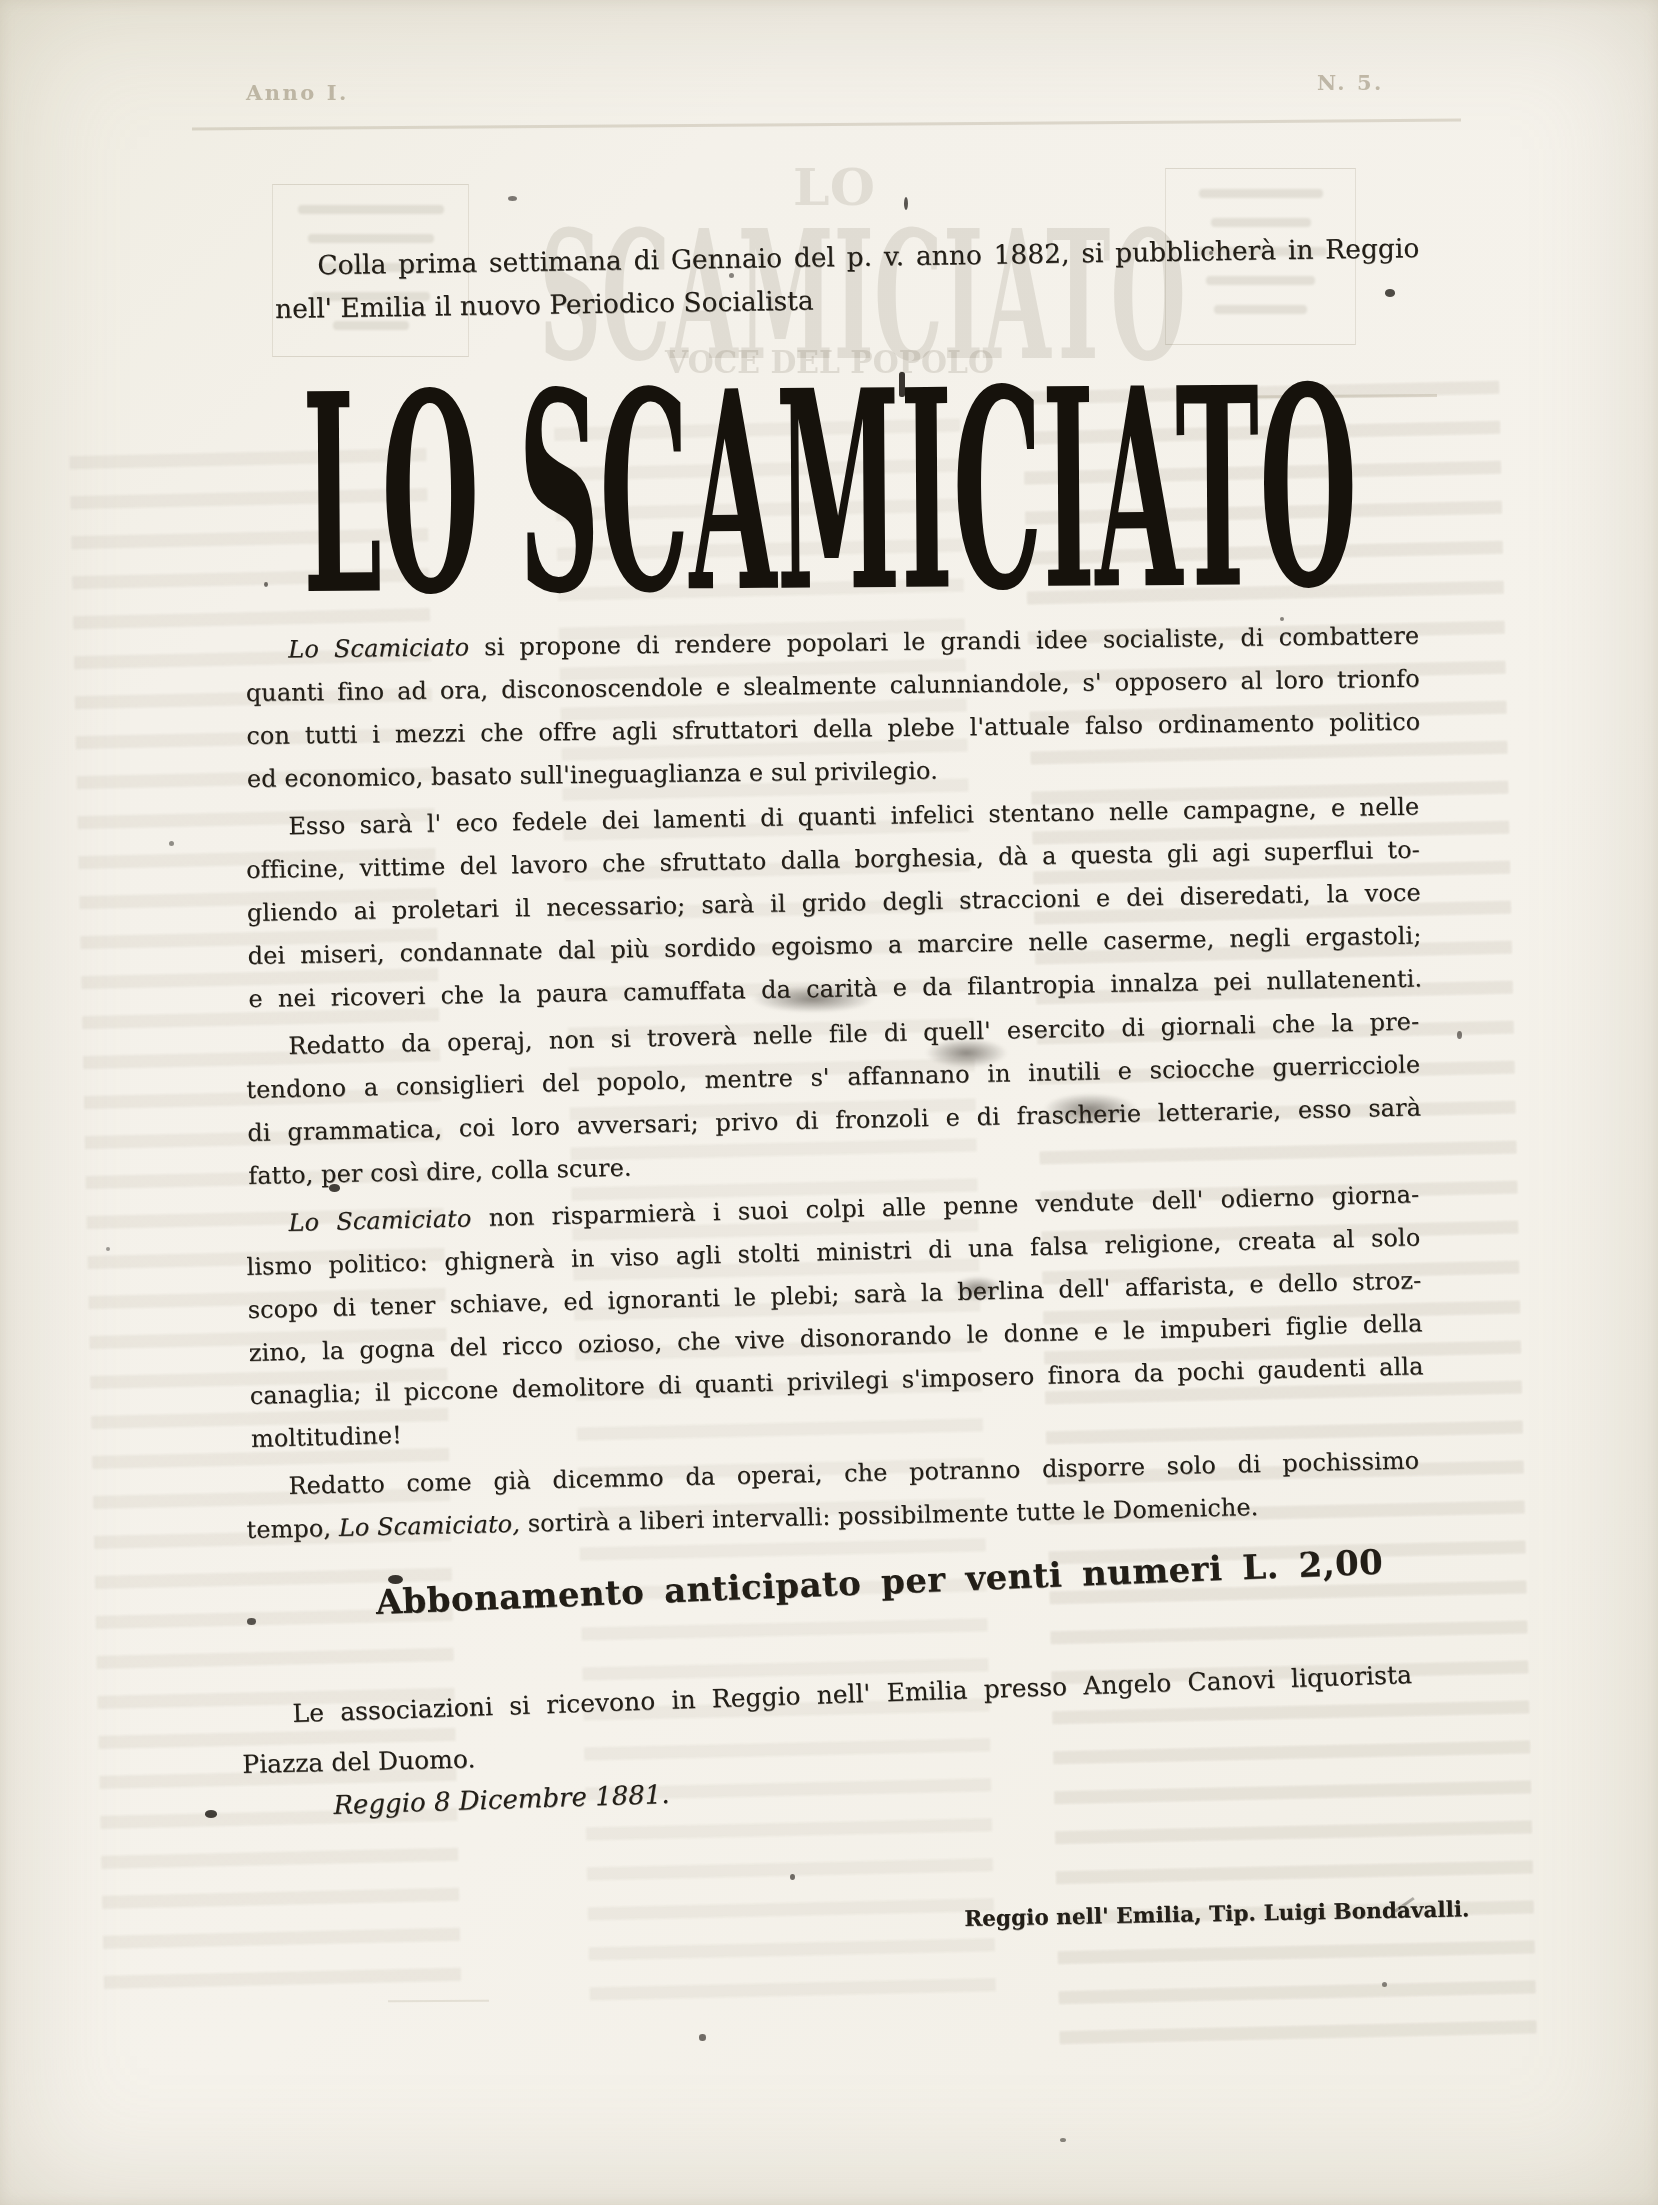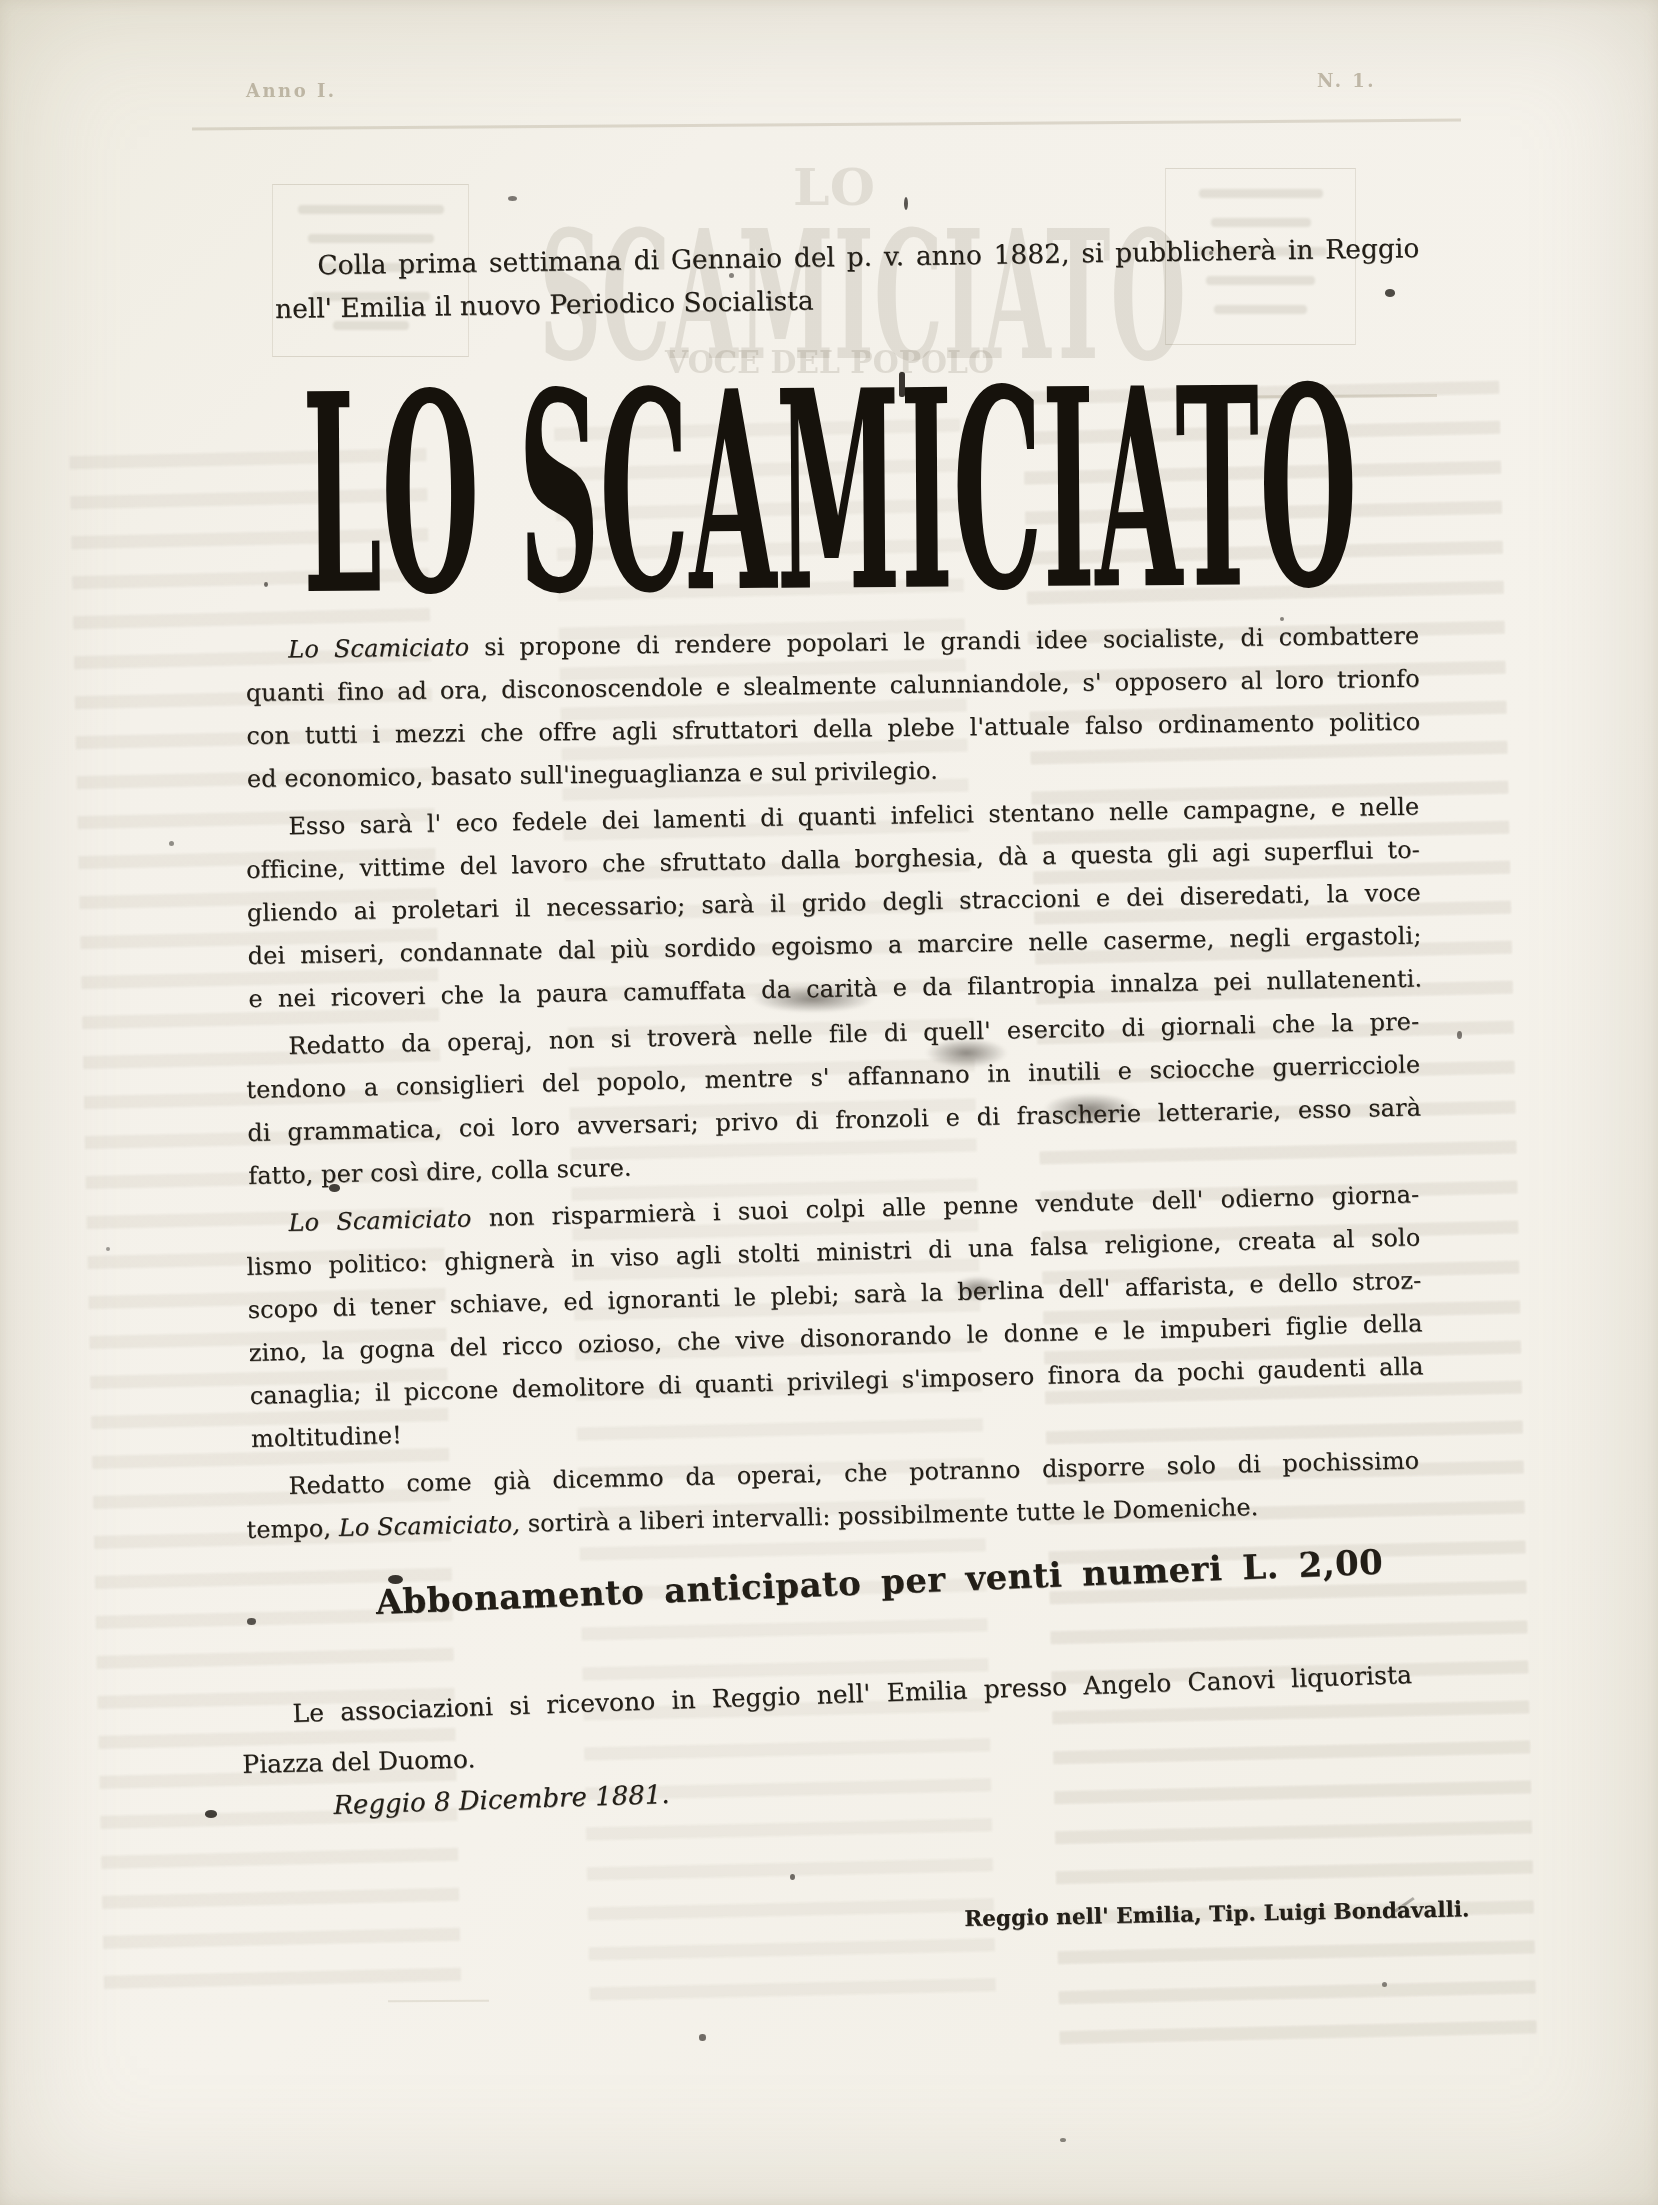--- a/index.html
+++ b/index.html
@@ -4,21 +4,21 @@
 <style>
   html,body{margin:0;padding:0;width:1659px;height:2205px;overflow:hidden;}
   body{background:#f4f1e9;font-family:"DejaVu Serif","Liberation Serif",serif;}
   .page{position:relative;width:1659px;height:2205px;
         background:linear-gradient(135deg,#efece1 0%,#f4f1ea 22%,#f5f2eb 60%,#f1eee5 100%);}
   .page::after{content:"";position:absolute;inset:0;pointer-events:none;
         box-shadow:inset 0 0 124px rgba(160,148,120,.30), inset 0 0 15px rgba(150,140,115,.18);}
 
   
   .ghost{position:absolute;inset:0;}
-  .hdr{position:absolute;font-weight:bold;font-size:18px;letter-spacing:2.5px;color:rgba(140,128,102,.50);}
+  .hdr{position:absolute;font-weight:bold;font-size:21px;letter-spacing:2.5px;color:rgba(140,128,102,.50);}
   .hdr.anno{left:246px;top:80px;}
   .hdr.num{left:1317px;top:70px;}
   .rule{position:absolute;background:rgba(150,138,112,.26);height:2.5px;transform:rotate(-.4deg);}
   .rule.top{left:192px;top:123px;width:1269px;}
   .rule.mast{left:1178px;top:395px;width:259px;}
   .rule.mid{left:388px;top:2000px;width:101px;height:1.7px;opacity:.7;}
   .gbox{position:absolute;border-left:0.8px solid rgba(130,118,92,.16);border-right:0.8px solid rgba(130,118,92,.16);
         border-top:1.7px solid rgba(130,118,92,.22);border-bottom:1.7px solid rgba(130,118,92,.22);}
   .gbox.l{left:272px;top:184px;width:195px;height:171px;}
   .gbox.r{left:1165px;top:168px;width:189px;height:175px;}
@@ -70,21 +70,21 @@
       background:radial-gradient(ellipse at center,rgba(38,32,25,.50),rgba(38,32,25,0) 70%);}
   .scratch{position:absolute;width:2.5px;height:23px;background:rgba(30,26,20,.6);transform:rotate(55deg);}
 </style>
 </head>
 <body>
 
 <div class="page">
 
   <div class="ghost">
     <div class="hdr anno">Anno I.</div>
-    <div class="hdr num">N. 1.</div>
+    <div class="hdr num">N. 5.</div>
     <div class="rule top"></div>
     <div class="rule mast"></div>
     <div class="rule mid"></div>
 
     <div class="gbox l">
       <div class="gl" style="width:146px"></div>
       <div class="gl" style="width:126px"></div>
       <div class="gl" style="width:98px"></div>
       <div class="gl" style="width:118px"></div>
       <div class="gl" style="width:76px"></div>

